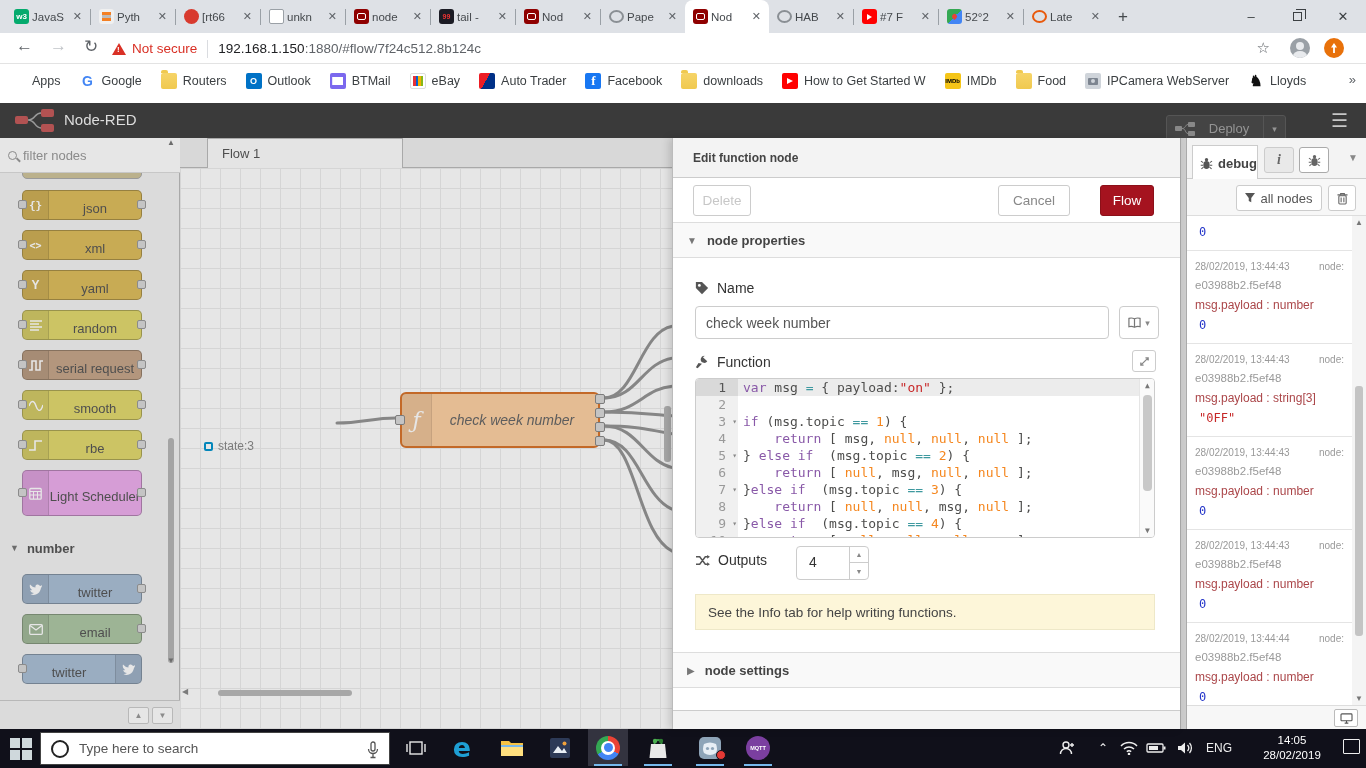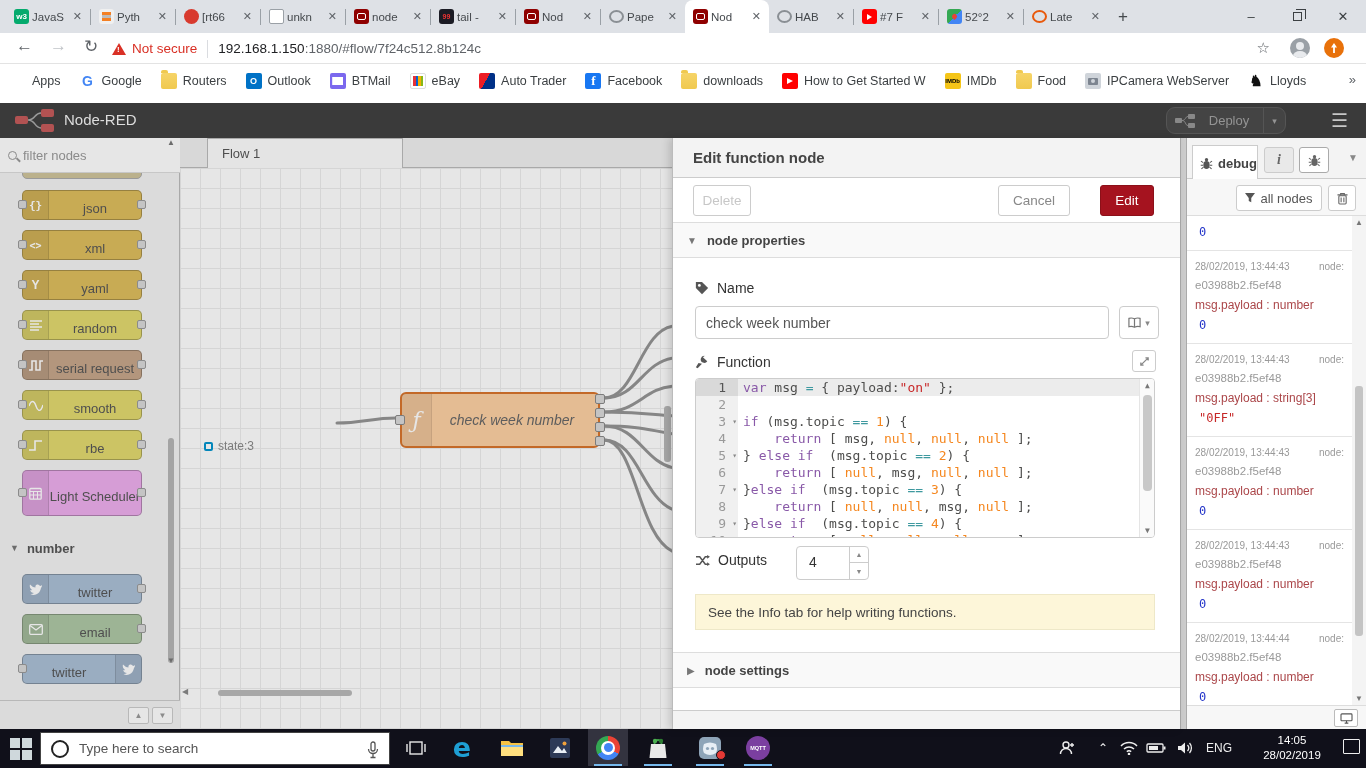--- a/index.html
+++ b/index.html
@@ -65,21 +65,21 @@
   .bmi-imdb { background:#f5c518; color:#000; font-size:6px; }
   .bmi-cam { background:#cfd4da; } .bmi-cam i { display:block; width:10px; height:7px; background:#7d8590; border-radius:1px; position:relative; }
   .bmi-cam i::after { content:""; position:absolute; left:3px; top:1.5px; width:4px; height:4px; border-radius:50%; background:#cfd4da; }
   .bmi-horse { background:none; color:#111; font-size:15px; }
   #bm-overflow { position:absolute; right:10px; top:8px; color:#5f6368; font-size:13px; }
 
   
   #nr-header { position:absolute; left:0; top:103px; width:1366px; height:35px; background:#3a3a3a; color:#ccc; }
   #nr-title { position:absolute; left:64px; top:8px; font-size:15px; color:#ddd; }
   #nr-logo { position:absolute; left:14px; top:5px; }
-  #deploy-btn { position:absolute; right:80px; top:4px; width:120px; height:27px; background:#444; border:1px solid #555; border-radius:9px; display:flex; align-items:center; color:#949494; font-size:13px; }
+  #deploy-btn { position:absolute; right:80px; top:12px; width:120px; height:27px; background:#444; border:1px solid #555; border-radius:3px; display:flex; align-items:center; color:#949494; font-size:13px; }
   #deploy-btn .dlbl { flex:1; text-align:center; }
   #deploy-caret { width:22px; height:100%; border-left:1px solid #555; display:flex; align-items:center; justify-content:center; font-size:9px; }
   #nr-menu { position:absolute; right:18px; top:6px; font-size:19px; color:#c7c7c7; letter-spacing:0; }
 
   
   #nr-main { position:absolute; left:0; top:138px; width:1366px; height:591px; background:#fff; }
   #dim { position:absolute; left:0; top:0; width:672px; height:591px; background:rgba(25,25,25,0.11); z-index:40; pointer-events:none; }
 
   
   #palette { position:absolute; left:0; top:0; width:180px; height:591px; background:#f3f3f3; border-right:1px solid #bbb; }
@@ -120,21 +120,21 @@
   .wport { position:absolute; width:10px; height:10px; background:#d9d9d9; border:1px solid #888; border-radius:2px; z-index:5; }
   #node-status { position:absolute; left:24px; top:301px; display:flex; align-items:center; gap:5px; font-size:12px; color:#888; }
   #node-status .sq { width:9px; height:9px; border:2px solid #0094ce; border-radius:2px; background:#fff; }
   #canvas-vsb { position:absolute; right:1px; top:268px; width:7px; height:56px; background:#b9b9b9; border-radius:3px; }
   #canvas-hsb { position:absolute; left:0; bottom:31px; width:492px; height:9px; }
   #canvas-hsb .thumb { position:absolute; left:38px; top:1px; width:134px; height:6px; background:#b9b9b9; border-radius:3px; }
   #canvas-hsb .la { position:absolute; left:2px; top:-2px; font-size:8px; color:#888; }
 
   
   #edittray { position:absolute; left:672px; top:0; width:508px; height:591px; background:#fff; border-left:1px solid #bbb; box-shadow:-3px 0 8px rgba(0,0,0,0.15); z-index:60; }
-  #et-header { position:absolute; left:0; top:0; width:100%; height:40px; background:#f3f3f3; border-bottom:1px solid #ccc; display:flex; align-items:center; padding-left:20px; font-size:15px; font-weight:bold; color:#444; }
+  #et-header { position:absolute; left:0; top:0; width:100%; height:40px; background:#f3f3f3; border-bottom:1px solid #ccc; display:flex; align-items:center; padding-left:20px; font-size:12px; font-weight:bold; color:#444; }
   #et-btnbar { position:absolute; left:0; top:40px; width:100%; height:44px; }
   .et-btn { position:absolute; top:7px; height:31px; border:1px solid #ccc; border-radius:3px; background:#fff; font-size:13.5px; display:flex; align-items:center; justify-content:center; }
   #btn-delete { left:20px; width:58px; color:#c7c7c7; }
   #btn-cancel { right:110px; width:72px; color:#888; }
   #btn-done { right:26px; width:54px; background:#a5131f; border-color:#8c1019; color:#fff; }
   .et-section { position:absolute; left:0; width:100%; height:36px; background:#f9f9f9; border-top:1px solid #ddd; border-bottom:1px solid #ddd; display:flex; align-items:center; gap:10px; padding-left:14px; font-size:13px; font-weight:bold; color:#444; }
   .et-section .chev { color:#777; font-size:10px; font-weight:normal; }
   #sec-props { top:84px; }
   #sec-settings { top:514px; }
   .frow-label { position:absolute; display:flex; align-items:center; gap:8px; font-size:14px; color:#333; }
@@ -600,21 +600,21 @@
     </div>
   </div>
 
   <div id="dim"></div>
 
   <div id="edittray">
     <div id="et-header">Edit function node</div>
     <div id="et-btnbar">
       <div class="et-btn" id="btn-delete">Delete</div>
       <div class="et-btn" id="btn-cancel">Cancel</div>
-      <div class="et-btn" id="btn-done">Edit</div>
+      <div class="et-btn" id="btn-done">Flow</div>
     </div>
     <div class="et-section" id="sec-props">
       <span class="chev">▼</span>
       <span>node properties</span>
     </div>
 
     <div class="frow-label" id="name-label-row">
       <svg width="14" height="14" viewBox="0 0 16 16">
           <path d="M1 1 L8 1 L15 8 L8 15 L1 8 Z" fill="#555"></path>
           <circle cx="5" cy="5" r="1.6" fill="#fff"></circle>

